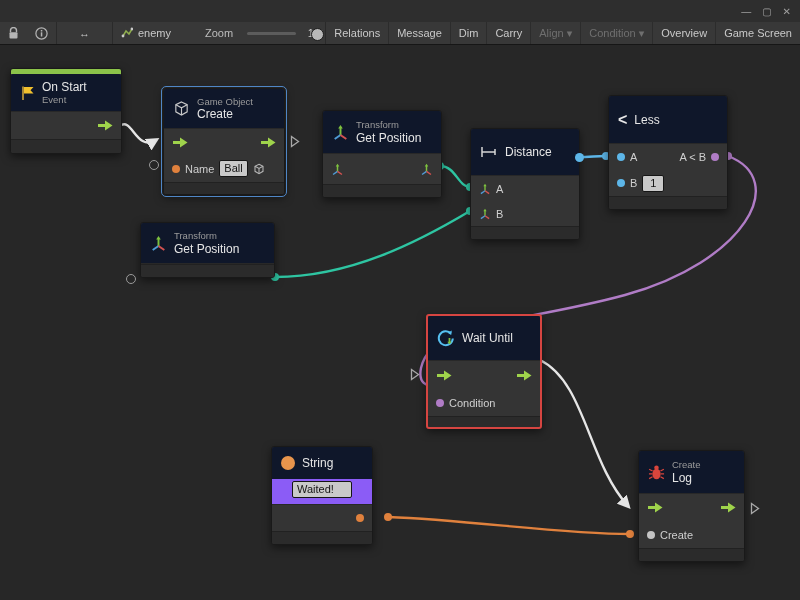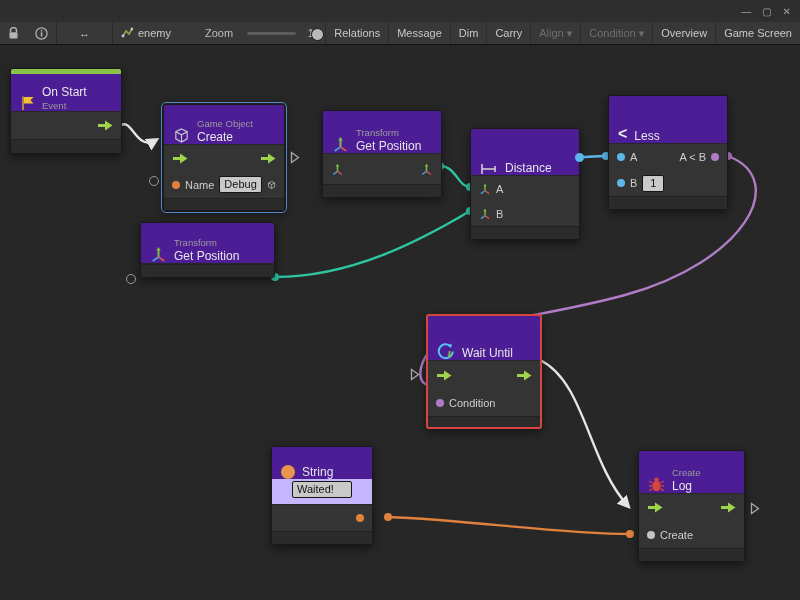--- a/index.html
+++ b/index.html
@@ -29,21 +29,21 @@
                border-radius:50%;background:#b8b8b8;border:1px solid #1c1c1c}
 
   
   .canvas{position:absolute;top:44px;left:0;width:800px;height:556px;
           background:#272727;overflow:hidden}
   .edges{position:absolute;top:0;left:0;z-index:1}
 
   
   .node{position:absolute;z-index:2;background:#353535;border:1px solid #191919;
         border-radius:3px;box-shadow:0 3px 8px rgba(0,0,0,.5);color:#d6d6d6;font-size:11px}
-  .node-header{display:flex;align-items:flex-end;gap:7px;padding:0 9px;background:#4c1d95;
+  .node-header{display:flex;align-items:center;gap:7px;padding:0 9px;background:#0f172a;
                border-bottom:1px solid #282828;border-radius:2px 2px 0 0}
   .hmeta{display:flex;flex-direction:column;line-height:1.2}
   .cat{font-size:9.5px;color:#9b9b9b}
   .title{font-size:12px;color:#e6e6e6}
   .row{display:flex;align-items:center;gap:5px;padding:0 8px;position:relative;background:#343434}
   .footer{background:#2b2b2b;border-top:1px solid #212121;border-radius:0 0 2px 2px}
   .dot{width:9px;height:9px;border-radius:50%;flex:none}
   .field{background:#c9c9c9;color:#141414;border:1px solid #151515;border-radius:2px;
          padding:0 4px;height:15px;line-height:15px;font-size:11px;
          display:flex;align-items:center;gap:3px;white-space:nowrap}
@@ -172,21 +172,21 @@
     </div>
     <div class="row" style="height:27px;justify-content:flex-end">
       <svg width="16" height="11" viewBox="0 0 16 11">
         <path d="M1 5.5 H9" stroke="#9fd34b" stroke-width="3"></path>
           <path d="M8 .5 L15.5 5.5 L8 10.5 Z" fill="#9fd34b"></path>
       </svg>
     </div>
     <div class="footer" style="height:13px"></div>
   </div>
 
-  <div class="node selected" style="left:163px;top:60px;width:120px">
+  <div class="node selected" style="left:163px;top:44px;width:120px">
     <div class="node-header" style="height:39px">
       <svg width="17" height="17" viewBox="0 0 18 18" fill="none" stroke="#c9c9c9" stroke-width="1.2">
         <path d="M9 2 L15 5 L15 12.5 L9 16 L3 12.5 L3 5 Z"></path>
           <path d="M3 5 L9 8.2 L15 5 M9 8.2 L9 16"></path>
       </svg>
       <div class="hmeta">
         <span class="cat">Game Object</span>
         <span class="title">Create</span>
       </div>
     </div>
@@ -197,21 +197,21 @@
       </svg>
       <svg width="16" height="11" viewBox="0 0 16 11">
         <path d="M1 5.5 H9" stroke="#9fd34b" stroke-width="3"></path>
           <path d="M8 .5 L15.5 5.5 L8 10.5 Z" fill="#9fd34b"></path>
       </svg>
     </div>
     <div class="row" style="height:27px">
       <span class="dot" style="width:8px;height:8px;background:#e0813d"></span>
       <span class="plabel">Name</span>
       <div class="field">
-        <span>Debug</span>
+        <span>Ball</span>
       </div>
       <svg width="12" height="12" viewBox="0 0 18 18" fill="none" stroke="#b5b5b5" stroke-width="1.6">
         <path d="M9 2 L15 5 L15 12.5 L9 16 L3 12.5 L3 5 Z"></path>
           <path d="M3 5 L9 8.2 L15 5 M9 8.2 L9 16"></path>
       </svg>
     </div>
     <div class="footer" style="height:11px"></div>
     <span class="abs" style="left:-15px;top:71px;width:8px;height:8px;border:1.5px solid #9a9a9a;border-radius:50%"></span>
     <svg class="abs" style="right:-16px;top:46px" width="10" height="13">
       <path d="M1.5 1.5 L8.5 6.5 L1.5 11.5 Z" fill="none" stroke="#a8a8a8" stroke-width="1.3"></path>
@@ -344,21 +344,21 @@
     <svg class="abs" style="left:-18px;top:52px" width="10" height="13">
       <path d="M1.5 1.5 L8.5 6.5 L1.5 11.5 Z" fill="none" stroke="#a8a8a8" stroke-width="1.3"></path>
     </svg>
   </div>
 
   <div class="node" style="left:271px;top:402px;width:100px">
     <div class="node-header" style="height:32px;border-bottom:none">
       <span class="dot" style="width:14px;height:14px;background:#e8954c"></span>
       <span class="title">String</span>
     </div>
-    <div style="background:#c4b5fd;padding:2px 20px 6px;border-bottom:1px solid #282828">
+    <div style="background:#8b5cf6;padding:2px 20px 6px;border-bottom:1px solid #282828">
       <div class="field">
         <span>Waited!</span>
       </div>
     </div>
     <div class="row" style="height:26px;justify-content:flex-end">
       <span class="dot" style="width:8px;height:8px;background:#e0813d"></span>
     </div>
     <div class="footer" style="height:12px"></div>
   </div>
 

